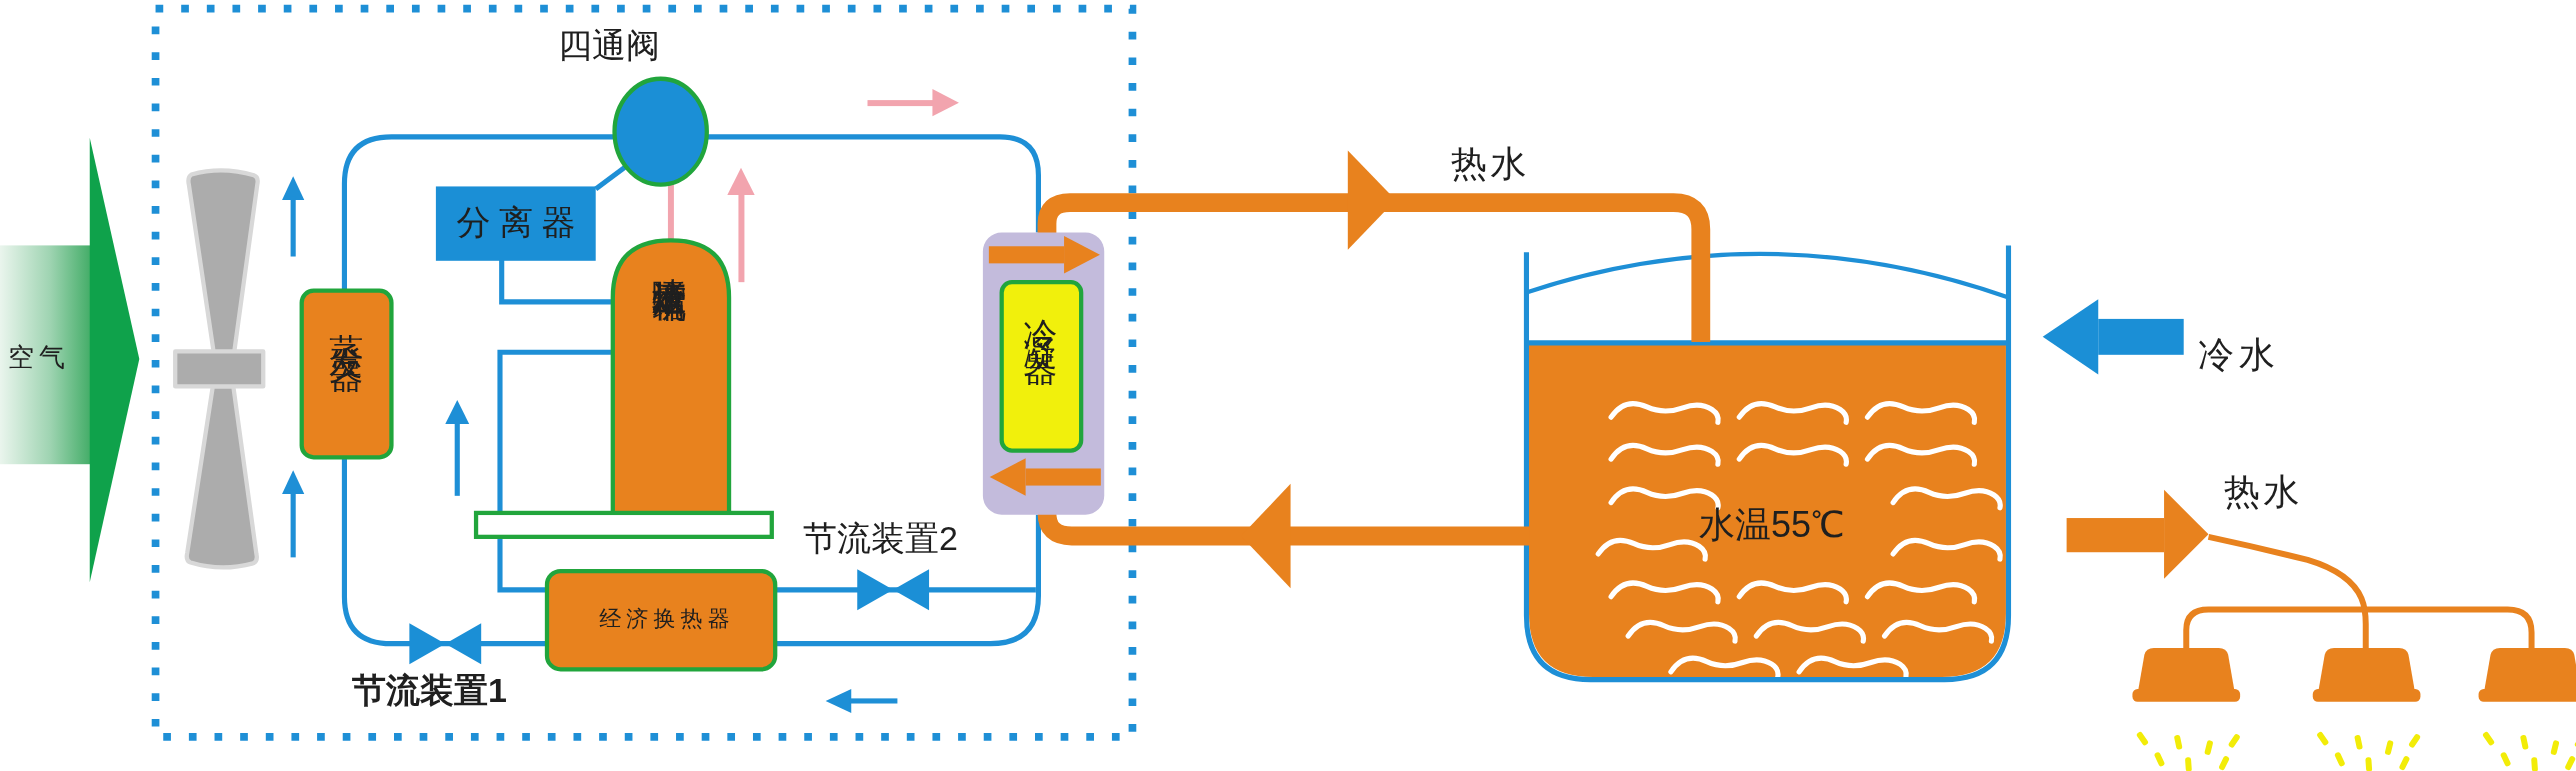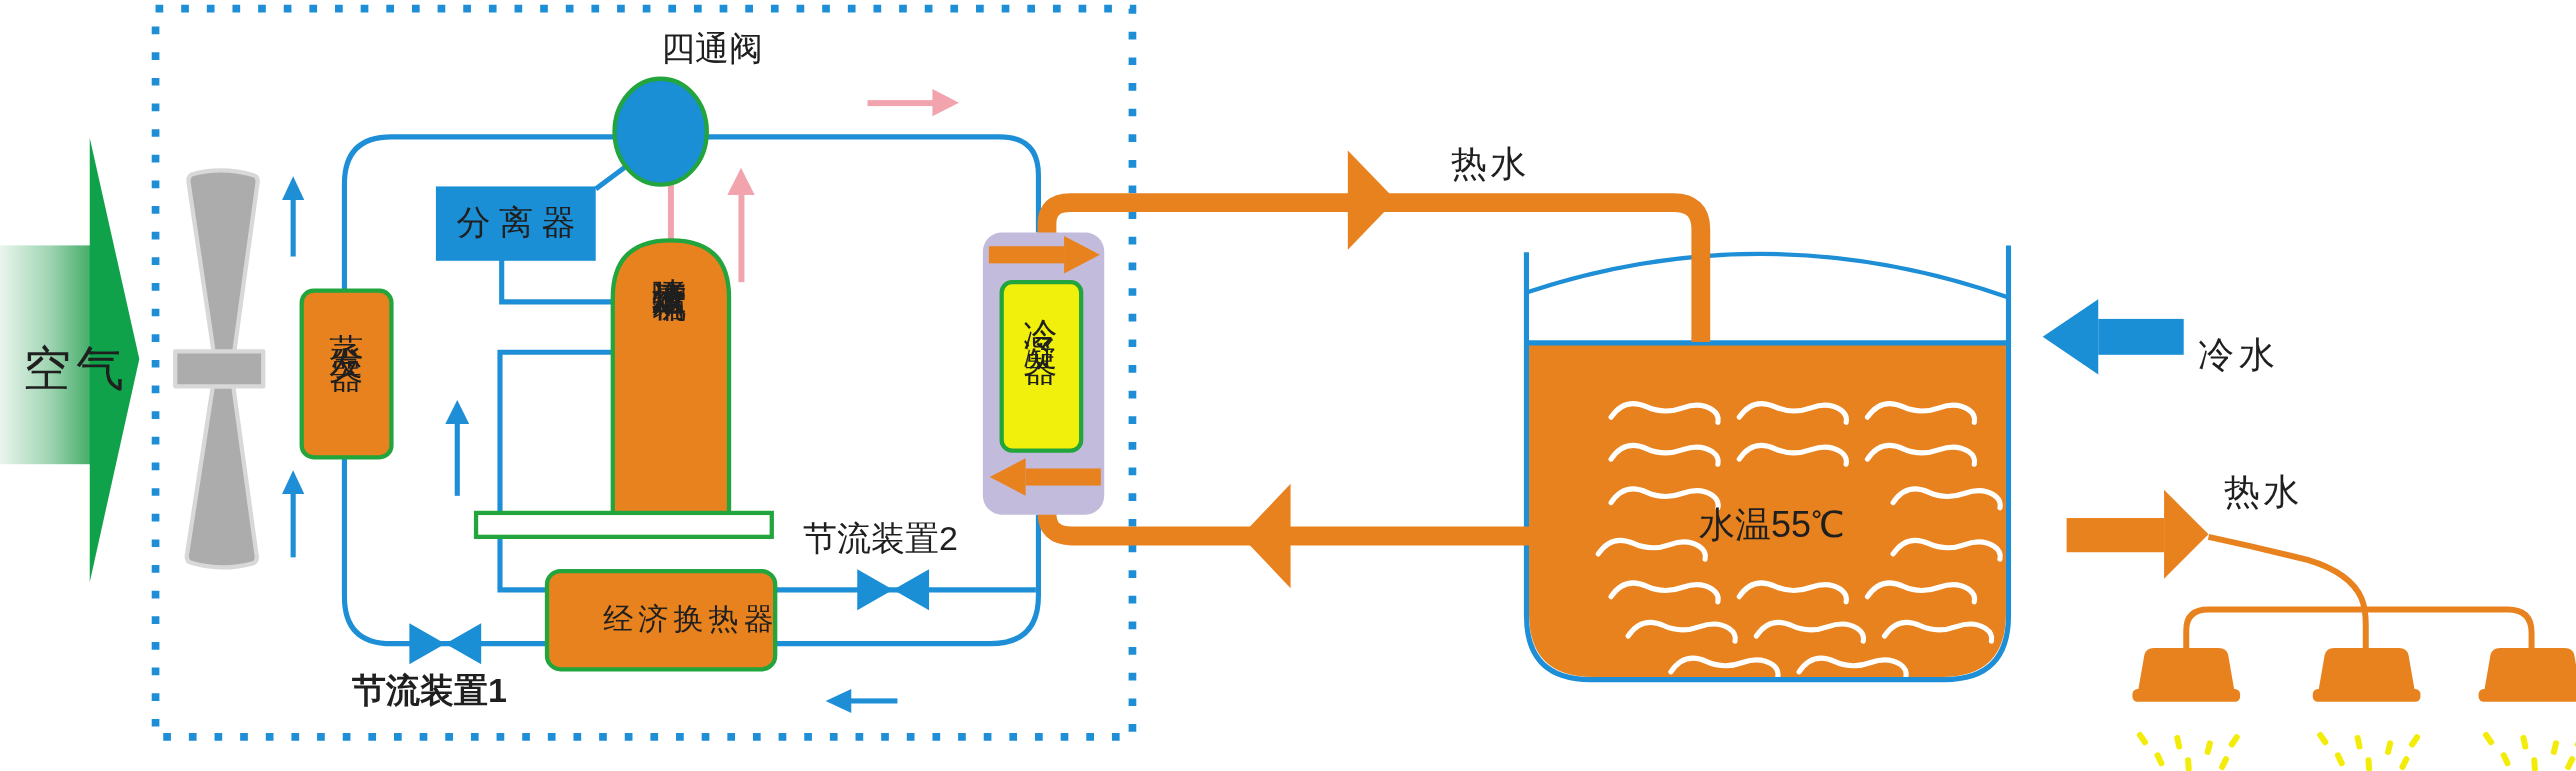--- a/index.html
+++ b/index.html
@@ -155,27 +155,27 @@
     <path d="M 2558 760 V 737 Q 2558 713 2584 713 H 2934 Q 2962 713 2962 740 V 760"></path>
   </g>
   <use href="#showerHead" x="2558" y="758"></use>
   <use href="#showerHead" x="2769" y="758"></use>
   <use href="#showerHead" x="2963" y="758"></use>
   <use href="#spray" x="2558" y="822"></use>
   <use href="#spray" x="2769" y="822"></use>
   <use href="#spray" x="2963" y="822"></use>
 </svg>
 
-  <div class="lbl" style="left:558px;top:31px;width:205px;text-align:right;font-size:34px;">四通阀</div>
+  <div class="lbl" style="left:558px;top:31px;width:205px;text-align:left;font-size:34px;font-family:Liberation Mono, monospace;">四通阀</div>
   <div class="lbl ctr" style="left:436px;top:186px;width:160px;height:74px;font-size:34px;letter-spacing:8.5px;text-indent:8.5px;">分离器</div>
   <div class="lbl v" style="left:651px;top:251px;font-size:34px;letter-spacing:1.7px;">喷液增焓压缩机</div>
   <div class="lbl v" style="left:328px;top:306px;font-size:34px;letter-spacing:13.7px;">蒸发器</div>
-  <div class="lbl ctr" style="left:577px;top:571px;width:228px;height:96px;font-size:30px;letter-spacing:5.1px;">经济换热器</div>
+  <div class="lbl ctr" style="left:553px;top:571px;width:228px;height:96px;font-size:22px;letter-spacing:5.1px;">经济换热器</div>
   <div class="lbl" style="left:352px;top:673px;font-size:34px;font-weight:700;">节流装置1</div>
   <div class="lbl" style="left:803px;top:521px;font-size:34px;font-weight:400;">节流装置2</div>
   <div class="lbl v" style="left:1022px;top:292px;font-size:34px;letter-spacing:17px;">冷凝器</div>
-  <div class="lbl" style="left:23px;top:344px;font-size:48px;letter-spacing:5.1px;">空气</div>
+  <div class="lbl" style="left:8px;top:344px;font-size:26px;letter-spacing:5.1px;">空气</div>
   <div class="lbl" style="left:1451px;top:145px;font-size:36px;letter-spacing:3.4px;">热水</div>
   <div class="lbl" style="left:2198px;top:336px;font-size:36px;letter-spacing:5.1px;">冷水</div>
   <div class="lbl" style="left:1699px;top:506px;font-size:36px;font-weight:400;">水温55℃</div>
   <div class="lbl" style="left:2224px;top:473px;font-size:36px;letter-spacing:3.4px;">热水</div>
 </div>
 
 
 </body></html>

